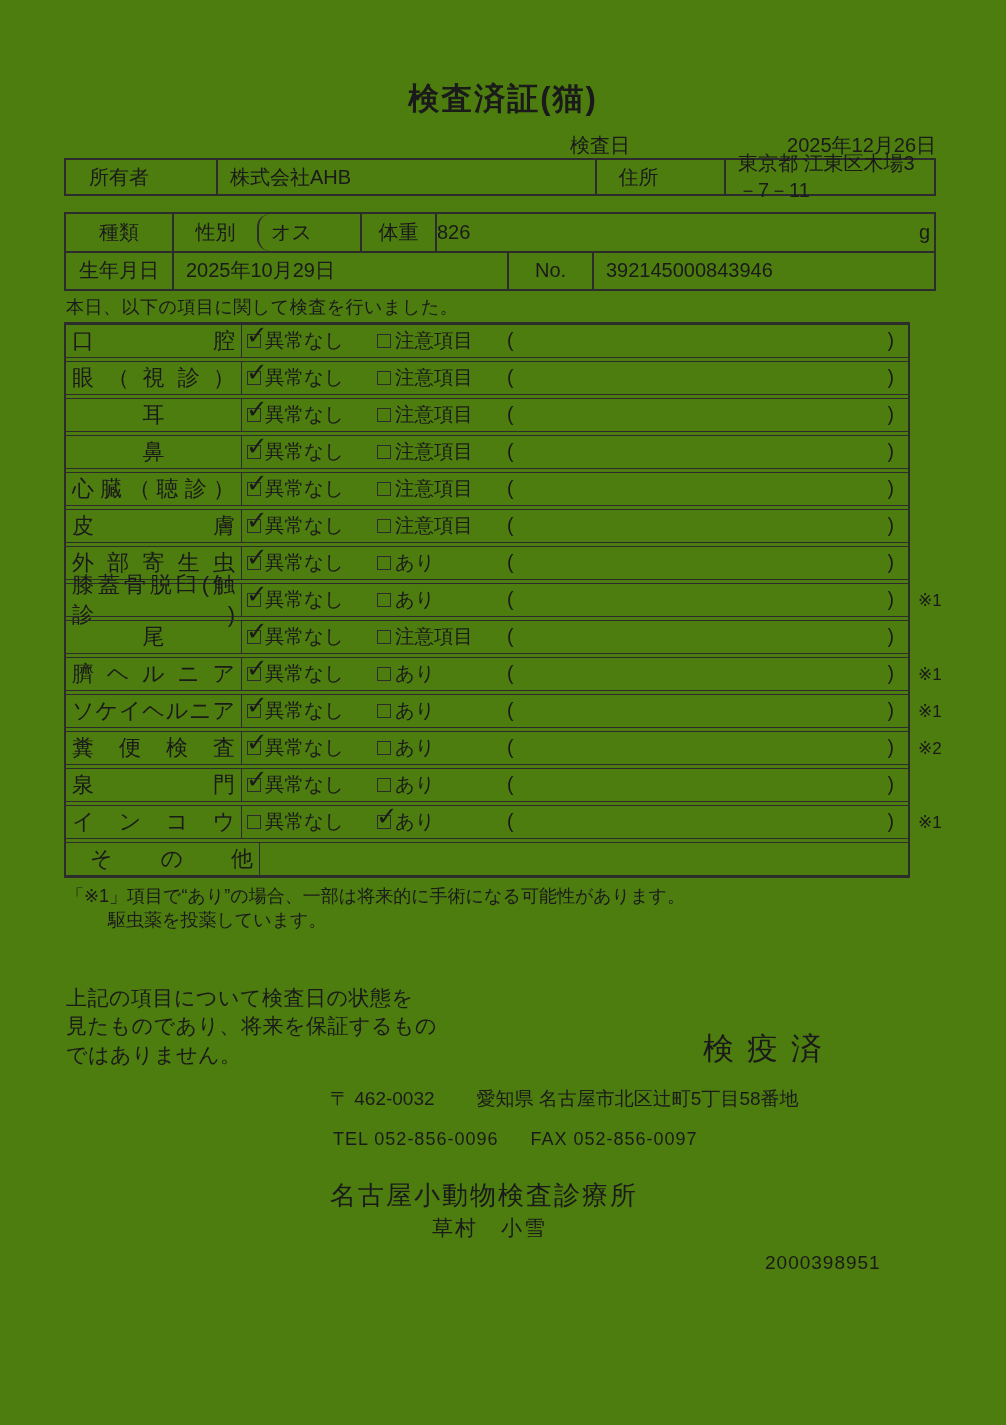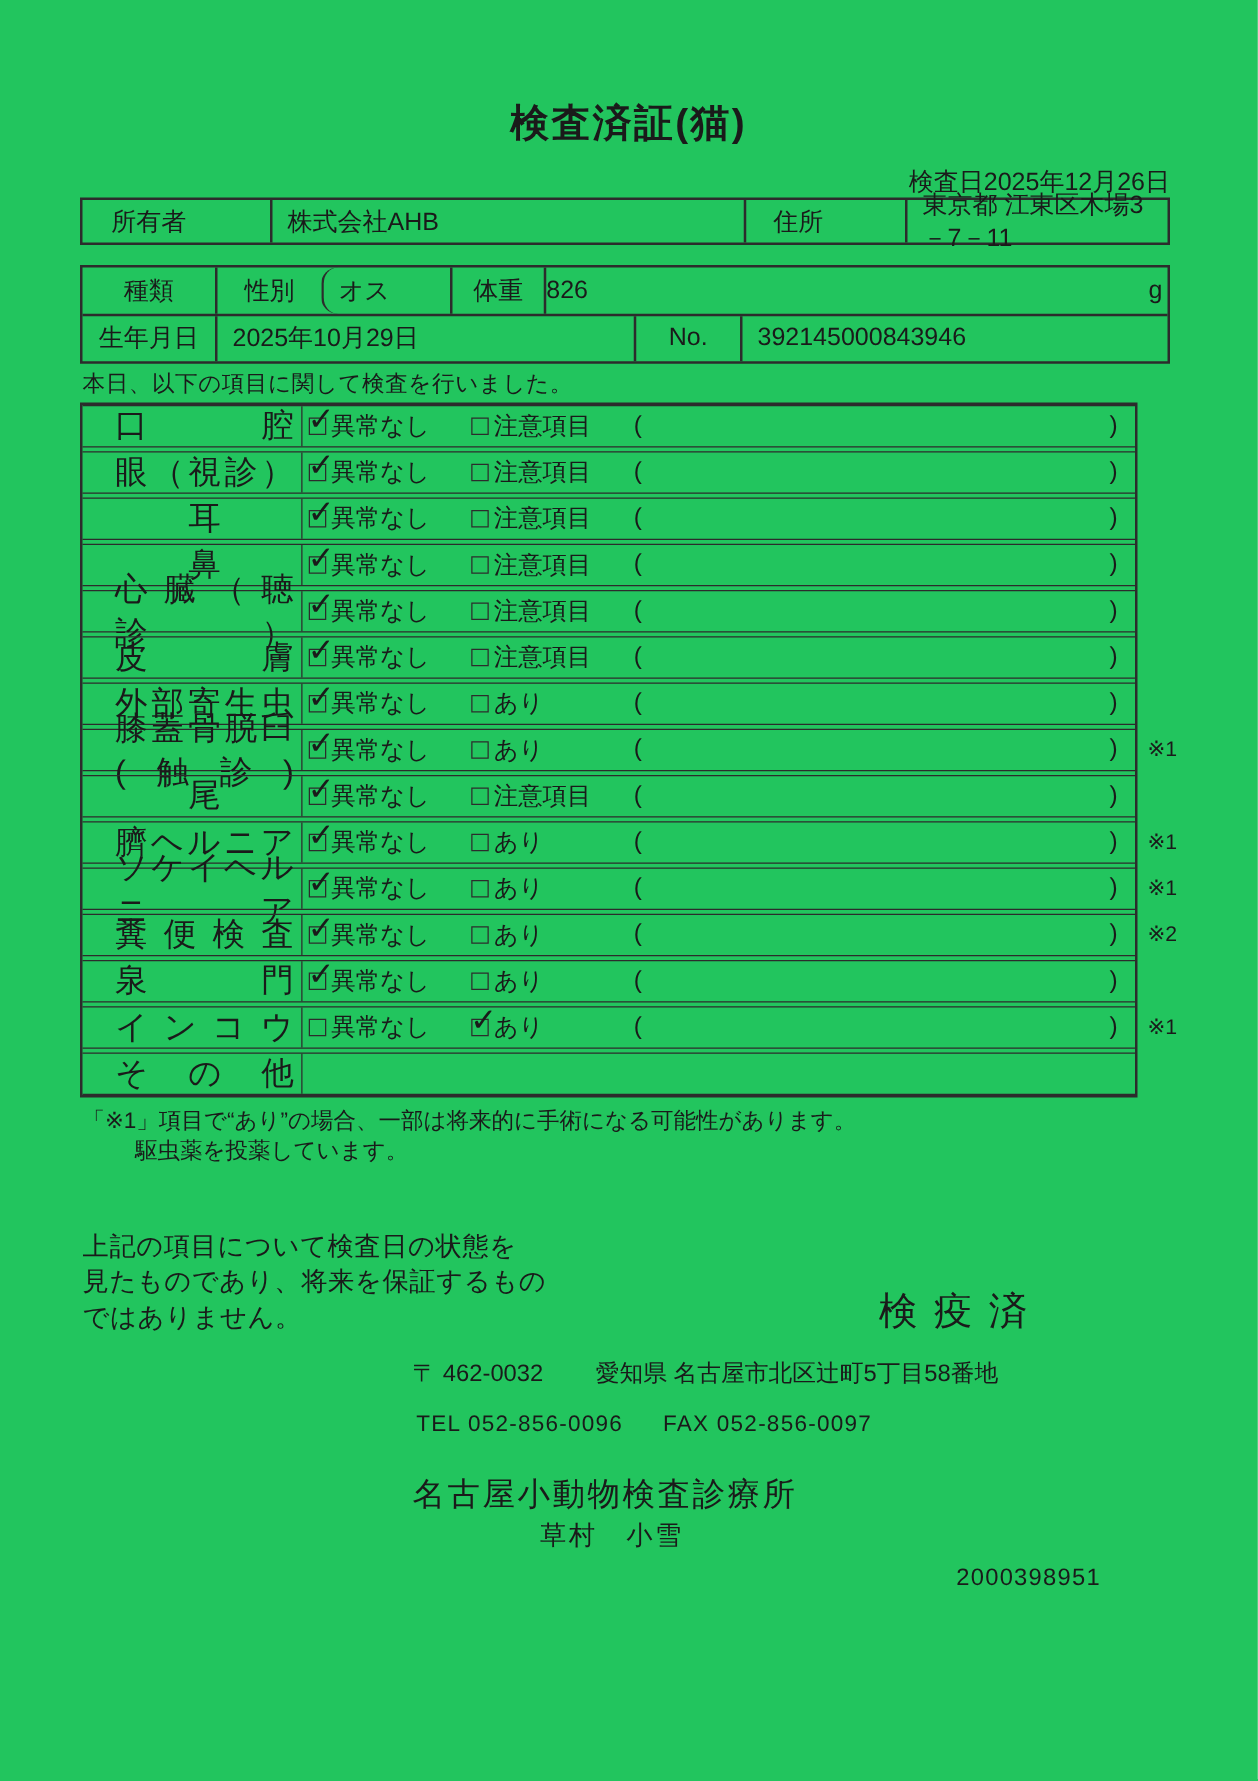--- a/index.html
+++ b/index.html
@@ -2,29 +2,29 @@
 <html><head>
 <meta charset="utf-8">
 <style>
   * { margin:0; padding:0; box-sizing:border-box; }
   body {
     font-family:"Liberation Sans","DejaVu Sans",sans-serif;
     background:#e9e8e5;
   }
   .page {
     position:relative; width:1006px; height:1425px;
-    background:#22c55e; color:#1a1a1a; overflow:hidden;
+    background:#4d7c0f; color:#1a1a1a; overflow:hidden;
   }
   .title {
     position:absolute; top:78px; left:0; width:100%;
     text-align:center; font-size:31px; font-weight:700; letter-spacing:2px;
   }
   .date-line {
     position:absolute; top:132px; left:570px; right:70px;
-    display:flex; justify-content:flex-end; font-size:20px;
+    display:flex; justify-content:space-between; font-size:20px;
   }
   
   .box { position:absolute; border:2px solid #2c2c2c; }
   .owner-box { left:64px; top:158px; width:872px; height:38px; display:flex;gap:44px; }
   .info-box  { left:64px; top:212px; width:872px; height:79px; display:flex; flex-direction:column; }
   .info-row  { display:flex; flex:1; }
   .info-row + .info-row { border-top:2px solid #2c2c2c; }
   .cell { display:flex; align-items:center; font-size:20px; }
   .cell.lbl { justify-content:center; flex:none; }
   .cell.val { padding-left:12px; }
@@ -39,26 +39,26 @@
   
   .insp {
     position:absolute; left:64px; top:322px; width:846px;
     border:2px solid #2c2c2c; padding:0;
   }
   .insp-row {
     position:relative; display:flex; align-items:stretch;
     height:33.8px; margin-bottom:3.2px;
     border-top:1.6px solid #2c2c2c; border-bottom:1.6px solid #2c2c2c;
   }
-  .insp-row:last-child { margin-bottom:0; }
+  .insp-row:last-child { margin-bottom:0;padding-left:18px; }
   .row-label {
     width:176px; flex:none; border-right:1.6px solid #2c2c2c;
     display:flex; align-items:center; padding:0 6px;
   }
-  .row-label span { width:100%; font-size:26px;margin-left:20px; }
+  .row-label span { width:100%; font-size:22px; }
   .row-label .just { text-align:justify; text-align-last:justify; }
   .row-label .center { text-align:center; text-align-last:center; }
   .row-body {
     flex:1; display:flex; align-items:center;
     padding:0 14px 0 5px; font-size:19.5px;
   }
   .opt { display:flex; align-items:center; width:130px; flex:none; }
   .cb {
     width:14px; height:14px; border:1.7px solid #2c2c2c;
     margin-right:4px; position:relative; flex:none; background:transparent;

